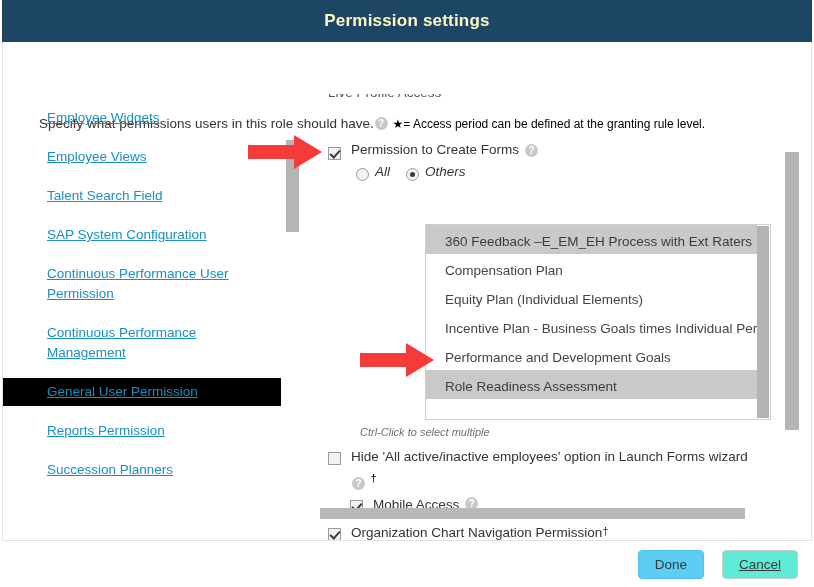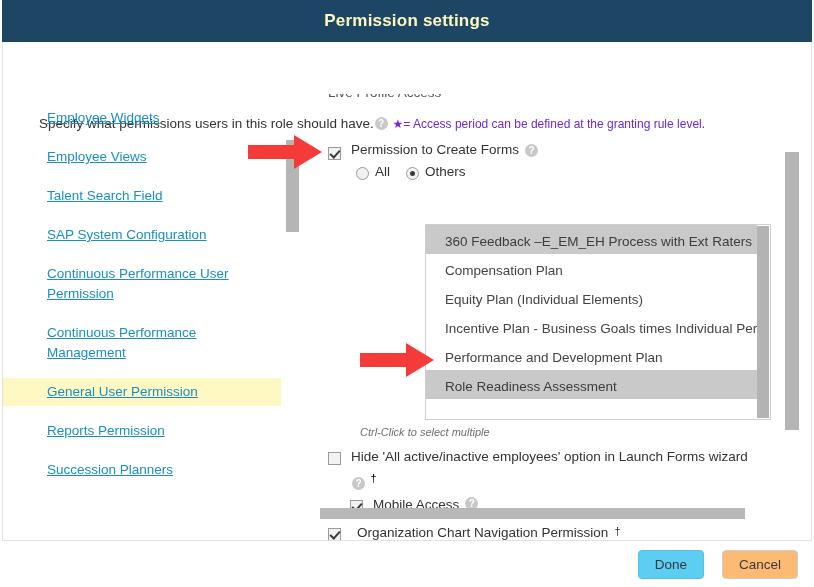--- a/index.html
+++ b/index.html
@@ -57,42 +57,42 @@
     border-radius: 50%;
     background: #c8c8c8;
     color: #ffffff;
     font-size: 10px;
     line-height: 13px;
     text-align: center;
     font-weight: bold;
     vertical-align: 1px;
     margin: 0 1px;
   }
-  .star { font-size: 12px; color: #6d28d9; }
+  .star { font-size: 12px; color: #000000; }
 
   
   .leftnav {
     position: absolute;
     left: 0px; top: 62px;
     width: 278px;
     padding-top: 0;
   }
   .nav-item {
     display: block;
     padding: 4px 8px 4px 44px;
     line-height: 20px;
     font-size: 13.5px;
     color: #1a8fc1;
     text-decoration: underline;
     cursor: pointer;
     margin-bottom: 11px;
     width: 100%;
   }
   .nav-item.selected {
-    background: #fef9c3;
+    background: #000000;
     margin-bottom: 11px;
   }
   .nav-item .wrap { display: block; max-width: 200px; }
 
   
   .content {
     position: absolute;
     left: 317px; top: 52px;
     width: 465px; height: 468px;
     overflow: hidden;
@@ -152,23 +152,24 @@
     content:"";
     position: absolute;
     left: 3px; top: 3px;
     width: 5px; height: 5px;
     background: #3a3a3a;
     border-radius: 50%;
   }
   .radio-group {
     position: absolute;
     display: flex;
-    align-items: flex-start;
+    align-items: center;
     font-size: 13.5px;
     color: #333;
+    font-style: italic;
   }
   .radio-group .lbl { margin-right: 16px; }
   .dagger { font-size: 11px; vertical-align: super; }
 
   
   .listbox {
     position: absolute;
     left: 105px; top: 130px;
     width: 346px; height: 196px;
     background: #ffffff;
@@ -246,21 +247,21 @@
   }
   .btn {
     font-size: 13.5px;
     padding: 6px 16px;
     border-radius: 4px;
     cursor: pointer;
     border: 1px solid transparent;
     font-family: "Liberation Sans", sans-serif;
   }
   .btn-primary { background: #5ecdf2; color: #2f3b40; border-color: #4cc3ea; }
-  .btn-secondary { background: #fdba74; color: #3a3a3a; border-color: #cbcdd0; }
+  .btn-secondary { background: #5eead4; color: #3a3a3a; border-color: #cbcdd0; text-decoration: underline; }
 
   
   .arrow { position: absolute; pointer-events: none; }
 </style>
 </head>
 <body>
 
 <div id="root">
 
   <div class="titlebar">
@@ -324,21 +325,21 @@
         <span class="lbl">All</span>
         <span class="radio on"></span>
         <span class="lbl">Others</span>
       </div>
 
       <div class="listbox">
         <div class="lb-opt selected">360 Feedback –E_EM_EH Process with Ext Raters</div>
         <div class="lb-opt">Compensation Plan</div>
         <div class="lb-opt">Equity Plan (Individual Elements)</div>
         <div class="lb-opt">Incentive Plan - Business Goals times Individual Performance</div>
-        <div class="lb-opt">Performance and Development Plan</div>
+        <div class="lb-opt">Performance and Development Goals</div>
         <div class="lb-opt selected">Role Readiness Assessment</div>
         <div class="lb-scroll">
           <div class="lb-thumb"></div>
         </div>
       </div>
 
       <div class="hint">Ctrl-Click to select multiple</div>
 
       <div class="chk-row" style="left:8px; top:355px;">
         <span class="cb"></span>
@@ -348,21 +349,21 @@
         <span class="help-icon">?</span>
         <span class="dagger">†</span>
       </div>
 
       <div class="chk-row" style="left:8px; top:403px;padding-left:22px;">
         <span class="cb checked"></span>
         <span>Mobile Access</span>
         <span class="help-icon" style="margin-left:6px;">?</span>
       </div>
 
-      <div class="chk-row" style="left:8px; top:431px;gap:6px;">
+      <div class="chk-row" style="left:8px; top:431px;">
         <span class="cb checked"></span>
         <span>Organization Chart Navigation Permission</span>
           <span class="dagger">†</span>
       </div>
     </div>
 
     <div class="outer-vscroll-track"></div>
     <div class="outer-vscroll-thumb"></div>
 
     <div class="hscroll"></div>

